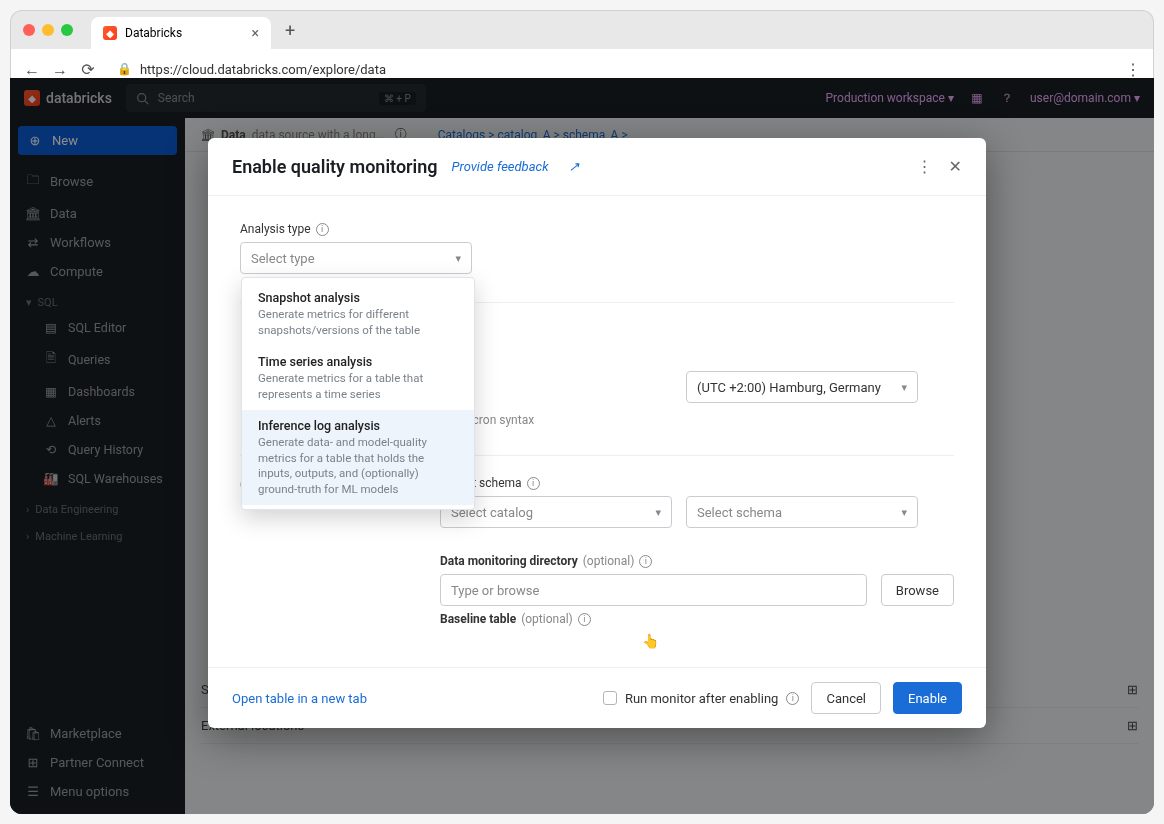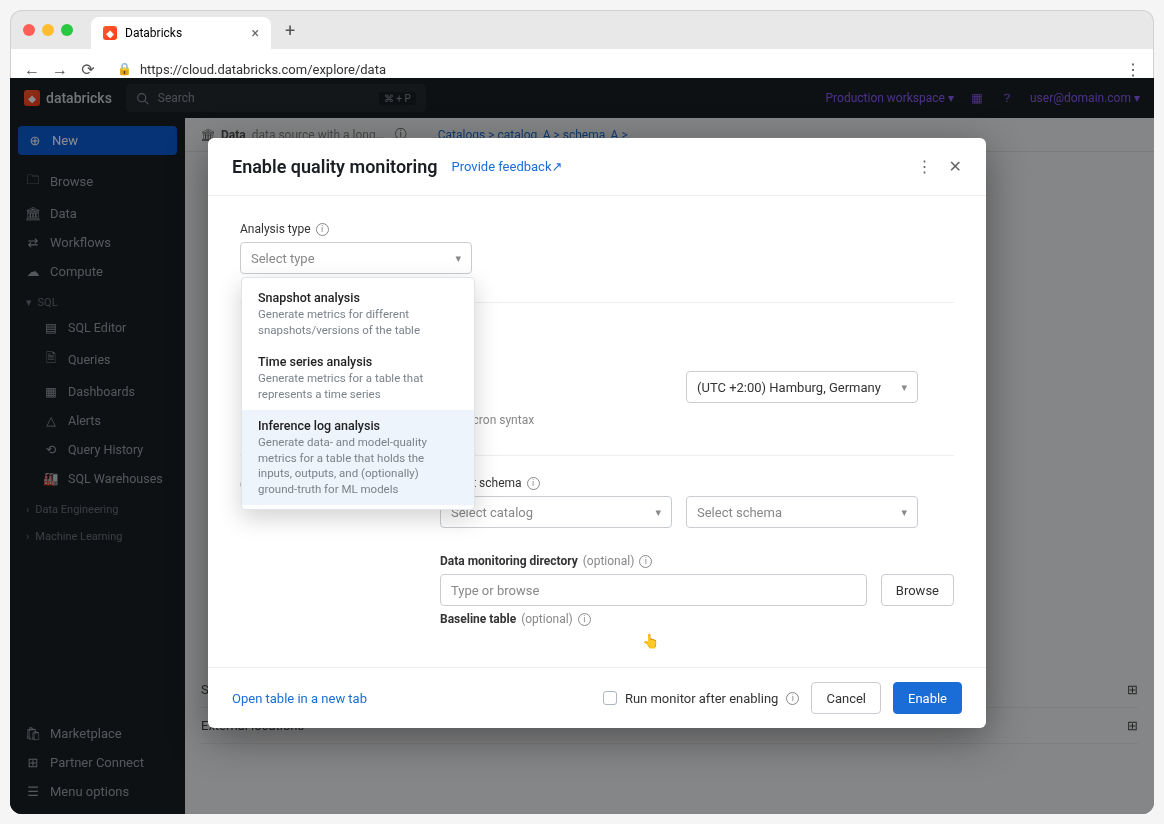--- a/index.html
+++ b/index.html
@@ -23,21 +23,21 @@
 
 
 .app { position: absolute; top: 78px; left: 10px; right: 10px; bottom: 10px; background: #15181c; display: flex; flex-direction: column; border-radius: 0 0 12px 12px; overflow: hidden; }
 .app-overlay { position: absolute; inset: 0; background: rgba(0,0,0,0.45); z-index: 5; }
 
 .topbar { height: 40px; background: #1b1f24; display: flex; align-items: center; padding: 0 14px; gap: 14px; color: #a0a6ad; }
 .brand { display: flex; align-items: center; gap: 6px; color: #d0d4d8; font-size: 14px; font-weight: 500; }
 .brand .logo { width:16px; height:16px; background: linear-gradient(135deg,#ff5b2e,#ff3a1a); border-radius:3px; display:flex;align-items:center;justify-content:center;color:#fff;font-size:10px;}
 .search-box { flex: 0 0 300px; background: #262b31; border-radius: 4px; height: 28px; display: flex; align-items: center; padding: 0 10px; gap: 8px; font-size: 12px; color: #8a9099; }
 .kbd { margin-left: auto; background: #1b1f24; padding: 1px 5px; border-radius: 3px; font-size: 10px; }
-.top-right { margin-left: auto; display: flex; align-items: center; gap: 16px; font-size: 12px; color: #8b5cf6; }
+.top-right { margin-left: auto; display: flex; align-items: center; gap: 16px; font-size: 12px; color: #f0abfc; }
 
 .body { flex: 1; display: flex; min-height: 0; }
 .sidebar { width: 175px; background: #1b1f24; padding: 8px 0; color: #9aa0a8; font-size: 13px; display: flex; flex-direction: column; overflow: auto; }
 .side-item { display: flex; align-items: center; gap: 10px; padding: 7px 16px; }
 .side-item.new { background: #0b5ed7; color: #fff; border-radius: 4px; margin: 0 8px 8px 8px; padding: 7px 10px; }
 .side-item.sub { padding-left: 34px; font-size: 12.5px; }
 .side-sec { padding: 10px 16px 4px; font-size: 11px; color: #6c737b; display:flex; align-items:center; gap:6px;}
 .side-bottom { margin-top: auto; }
 .icon { width: 14px; display: inline-flex; justify-content: center; }
 
@@ -45,21 +45,21 @@
 .main-left { flex: 1; min-width: 0; }
 .crumb-row { padding: 8px 16px; display:flex; align-items:center; gap:10px; font-size: 12px; color:#555; border-bottom:1px solid #e0e0e0; }
 .data-label { display:flex; align-items:center; gap:6px; }
 .list-section { padding: 20px 16px; font-size: 13px; color:#333; }
 .list-row { display:flex; align-items:center; justify-content:space-between; padding:10px 0; border-bottom:1px solid #e5e5e5; font-size:13px; color:#444; }
 
 
 .modal { position: absolute; z-index: 10; left: 198px; top: 60px; width: 778px; height: 590px; background: #fff; border-radius: 6px; box-shadow: 0 10px 40px rgba(0,0,0,0.4); display: flex; flex-direction: column; }
 .modal-head { display: flex; align-items: center; padding: 18px 24px; gap: 14px; border-bottom: 1px solid #eee; }
 .modal-title { font-size: 18px; font-weight: 600; color: #1b1f24; }
-.feedback { color: #1a6dd6; font-size: 13px; display:flex; align-items:center; gap:0; }
+.feedback { color: #1a6dd6; font-size: 13px; display:flex; align-items:center; gap:20px;font-style:italic; }
 .head-right { margin-left: auto; display: flex; gap: 16px; color: #666; }
 .icon-btn { cursor: pointer; }
 
 .modal-body { flex: 1; overflow: auto; padding: 26px 32px 0; }
 .form-row { display: flex; gap: 40px; border-bottom: 1px solid #eee; padding-bottom: 28px; margin-bottom: 20px; }
 .form-row.noborder { border-bottom: none; }
 .sec-label { width: 160px; font-size: 15px; font-weight: 600; color: #1b1f24; }
 .sec-body { flex: 1; }
 .field-label { font-size: 12px; color: #333; display: flex; align-items: center; gap: 5px; margin-bottom: 6px; }
 .info-i { width: 13px; height: 13px; border: 1px solid #888; border-radius: 50%; display: inline-flex; align-items: center; justify-content: center; font-size: 9px; color: #888; }

